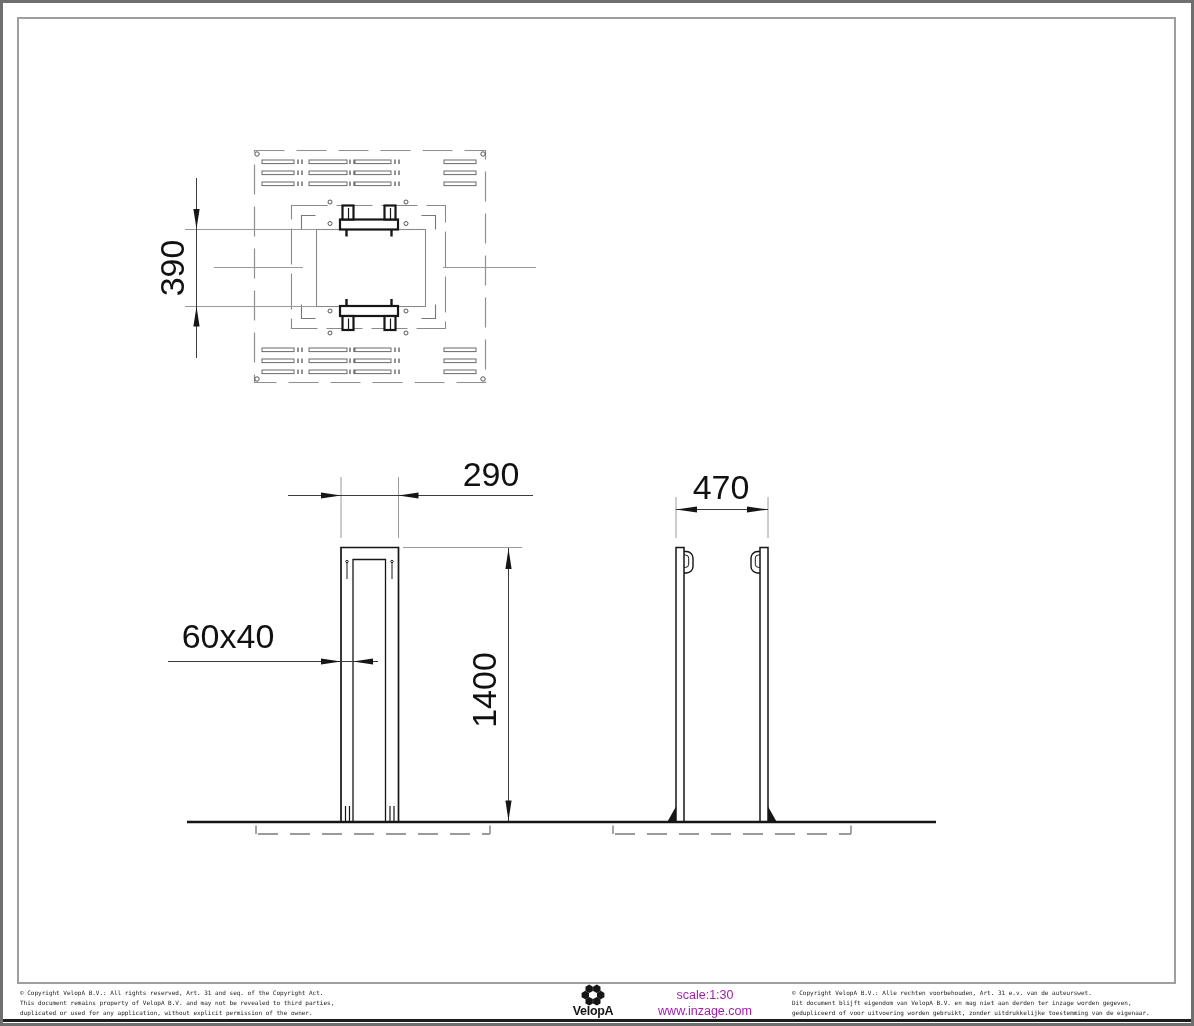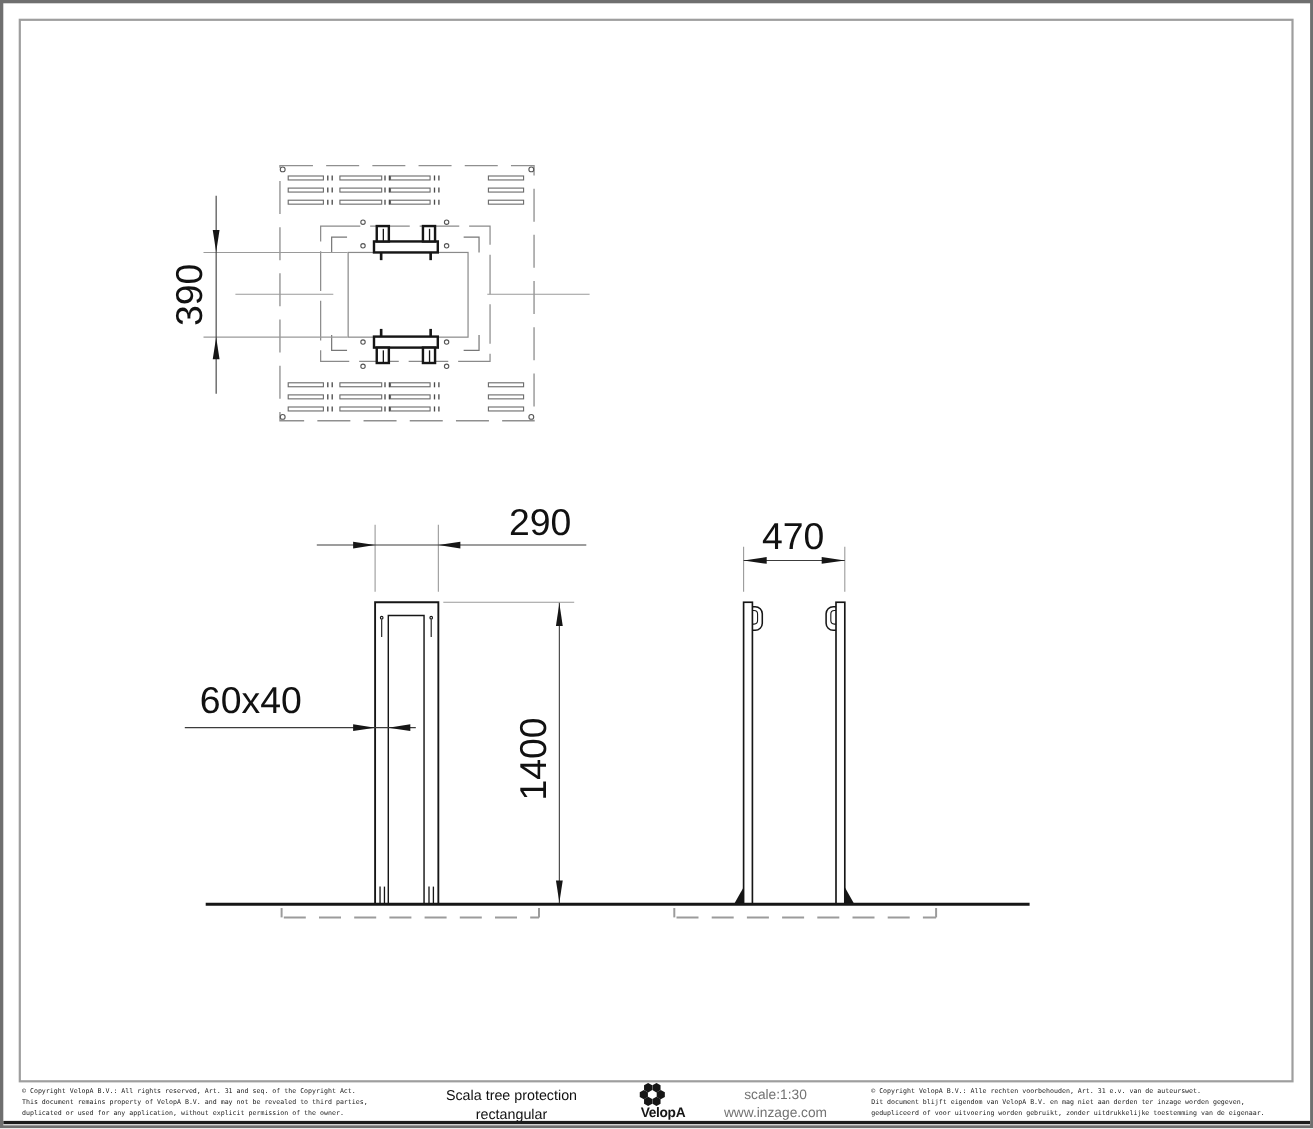--- a/index.html
+++ b/index.html
@@ -7,23 +7,23 @@
         font-family:"Liberation Sans",sans-serif;}
   #outer-border{position:absolute;inset:0;border:3px solid #6f6f6f;pointer-events:none;}
   #inner-frame{position:absolute;left:17px;top:17px;width:1159px;height:967px;
                border:2px solid #9e9e9e;box-sizing:border-box;}
   #bottom-rule{position:absolute;left:3px;right:3px;top:1019px;height:3px;background:#1c1c1c;}
   svg text{font-family:"Liberation Sans",sans-serif;fill:#111;}
   .dim-label{font-size:34px;}
   .tb{position:absolute;color:#222;}
   .tb-copy{font-family:"DejaVu Sans Mono",monospace;font-size:6px;line-height:10px;white-space:nowrap;}
   .tb-product{left:392px;top:987px;width:146px;text-align:center;font-size:13px;line-height:17px;color:#111;}
-  .tb-scale{left:640px;top:987px;width:130px;text-align:center;font-size:12.5px;line-height:16px;color:#737373;}
+  .tb-scale{left:640px;top:987px;width:130px;text-align:center;font-size:12.5px;line-height:16px;color:#a21caf;}
   .tb-logo{left:563px;top:984px;width:60px;text-align:center;}
-  .tb-logo .wordmark{font-size:12.5px;font-weight:bold;letter-spacing:-0.3px;color:#161616;line-height:12px;margin-top:-1px;text-align:right;}
+  .tb-logo .wordmark{font-size:12.5px;font-weight:bold;letter-spacing:-0.3px;color:#161616;line-height:12px;margin-top:-1px;}
 </style>
 </head>
 <body>
 
 <div id="page">
   <div id="inner-frame"></div>
 
   <svg width="1194" height="1026" viewBox="0 0 1194 1026" style="position:absolute;left:0;top:0;">
 
     <g>
@@ -228,24 +228,20 @@
       </g>
     </g>
   </svg>
 
   <div class="tb tb-copy" style="left:20px;top:988px;">
     <div>© Copyright VelopA B.V.: All rights reserved, Art. 31 and seq. of the Copyright Act.</div>
     <div>This document remains property of VelopA B.V. and may not be revealed to third parties,</div>
     <div>duplicated or used for any application, without explicit permission of the owner.</div>
   </div>
 
-  <div class="tb tb-product">
-    <div>Scala tree protection</div>
-    <div>rectangular</div>
-  </div>
 
   <div class="tb tb-logo">
     <svg width="30" height="22" viewBox="0 0 30 22" style="display:block;margin:0 auto;">
       <g fill="#161616">
         <polygon points="11.5,1.2 15.2,3.3 15.2,7.6 11.5,9.7 7.8,7.6 7.8,3.3" transform="translate(-0.3,-0.6)"></polygon>
         <polygon points="18.5,1.2 22.2,3.3 22.2,7.6 18.5,9.7 14.8,7.6 14.8,3.3" transform="translate(0.3,-0.6)"></polygon>
         <polygon points="5.5,6.8 9.2,8.9 9.2,13.2 5.5,15.3 1.8,13.2 1.8,8.9" transform="translate(1.8,0)"></polygon>
         <polygon points="24.5,6.8 28.2,8.9 28.2,13.2 24.5,15.3 20.8,13.2 20.8,8.9" transform="translate(-1.8,0)"></polygon>
         <polygon points="11.5,12.4 15.2,14.5 15.2,18.8 11.5,20.9 7.8,18.8 7.8,14.5" transform="translate(-0.3,0.6)"></polygon>
         <polygon points="18.5,12.4 22.2,14.5 22.2,18.8 18.5,20.9 14.8,18.8 14.8,14.5" transform="translate(0.3,0.6)"></polygon>

